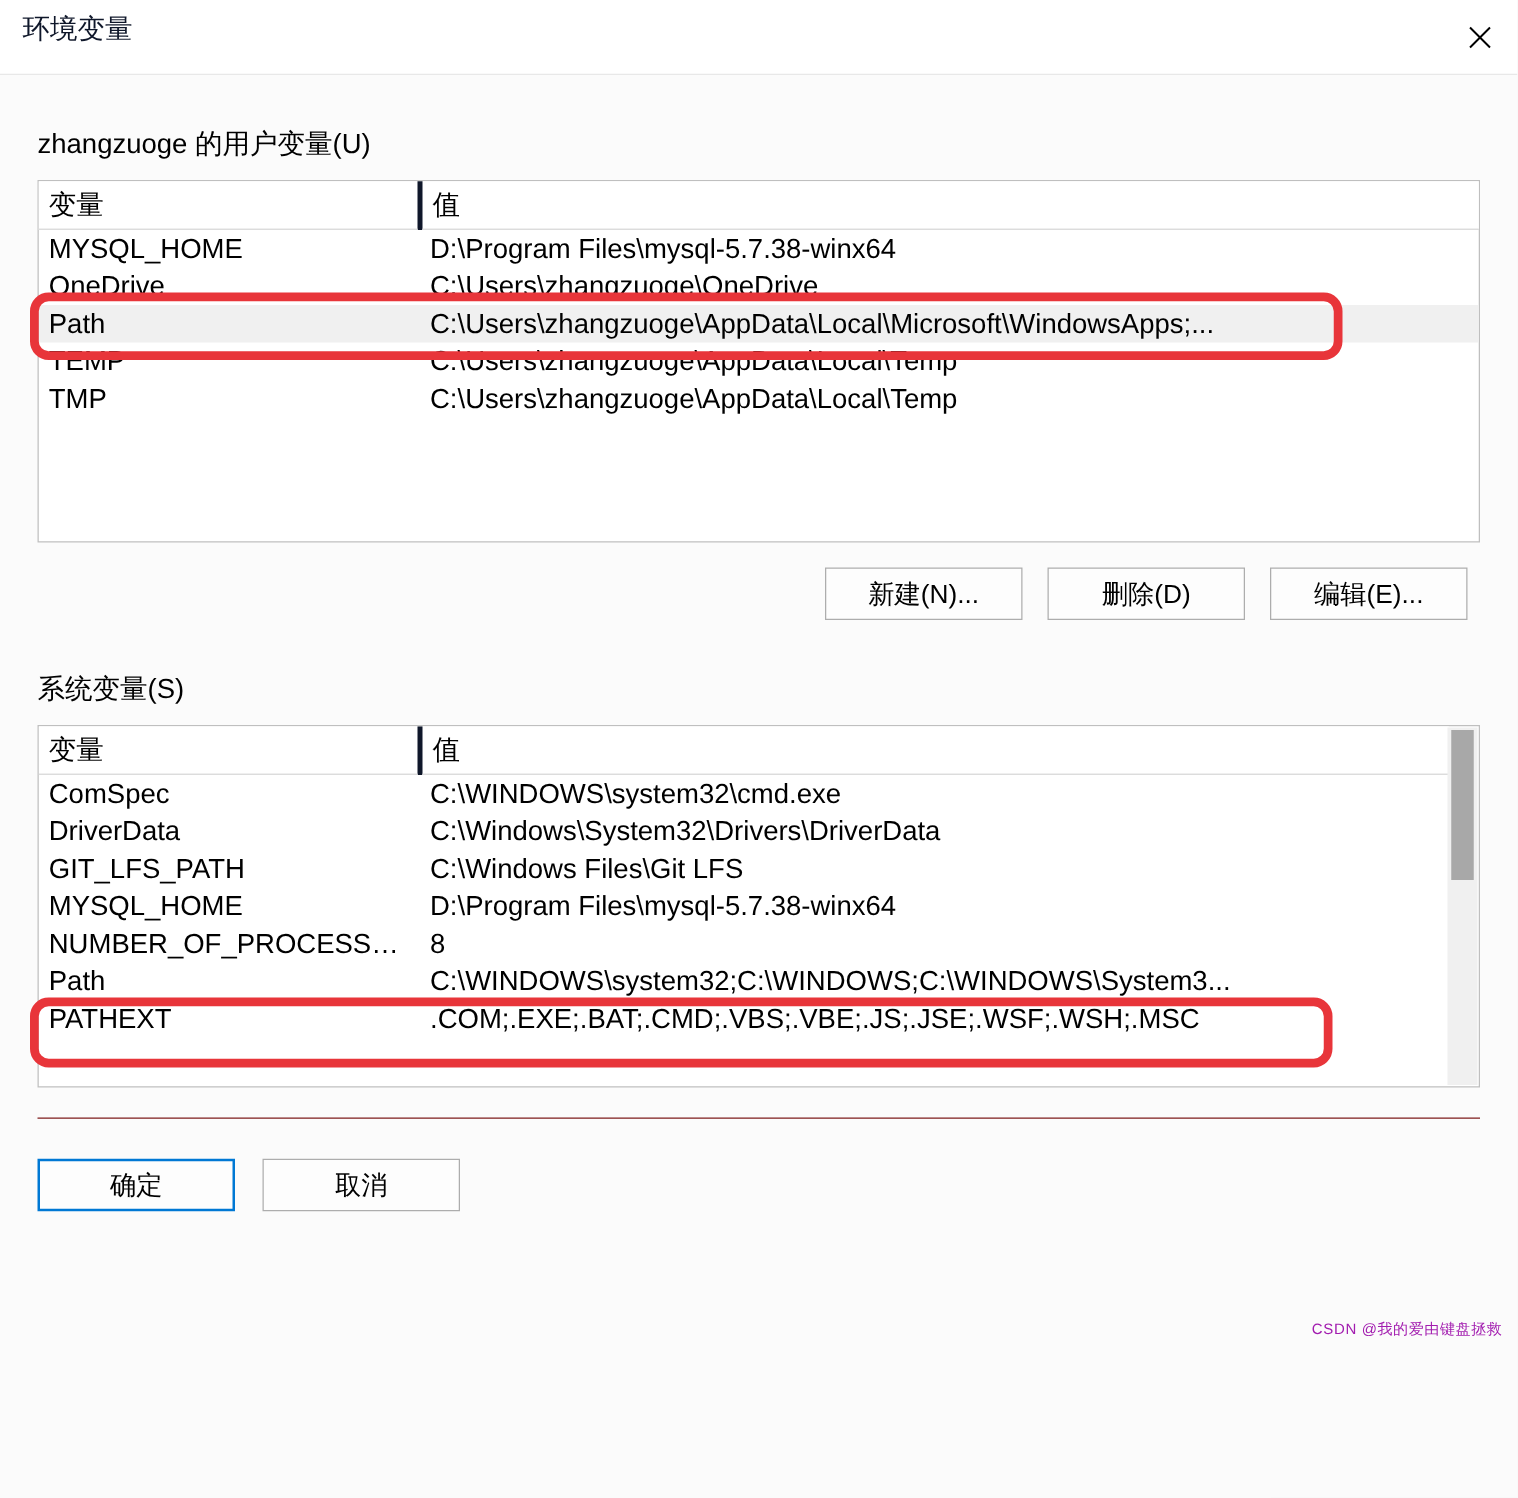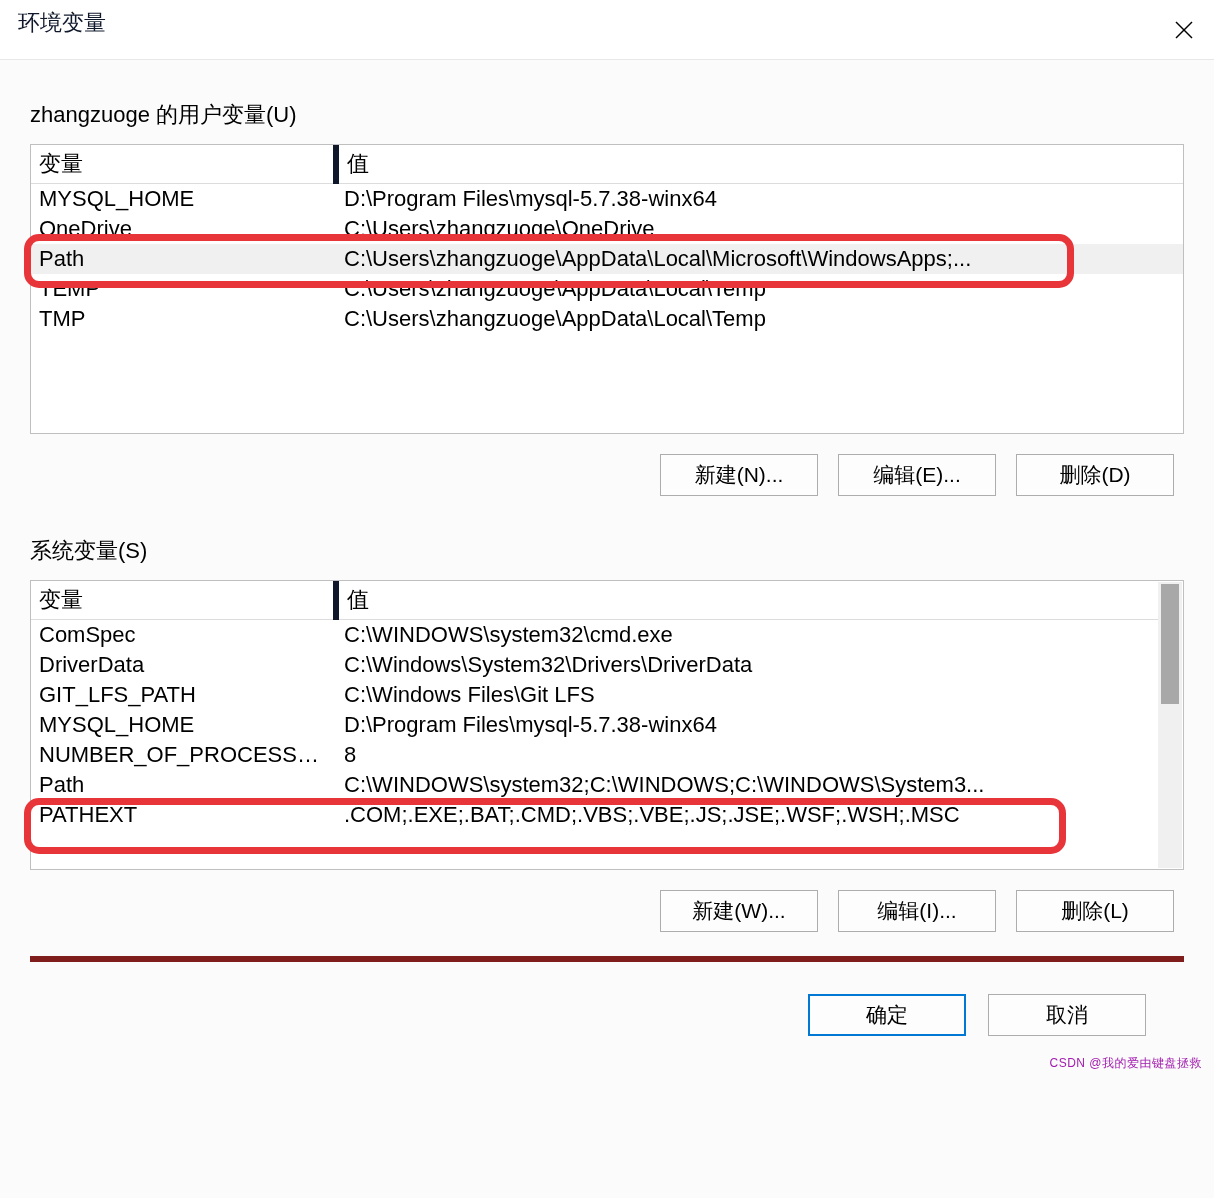--- a/index.html
+++ b/index.html
@@ -70,21 +70,21 @@
       width: 100%;
       border-collapse: collapse;
       table-layout: fixed;
     }
     .var-table th {
       text-align: left;
       font-weight: normal;
       font-size: 22px;
       padding: 4px 8px;
       border-bottom: 1px solid #dcdcdc;
-      border-right: 6px solid #0f172a;
+      border-right: 4px solid #0f172a;
       background: #fff;
     }
     .var-table th:last-child {
       border-right: none;
     }
     .col-var { width: 305px; }
     .col-val { }
     .var-table td {
       font-size: 22px;
       padding: 2px 8px;
@@ -133,24 +133,23 @@
       cursor: pointer;
       display: flex;
       align-items: center;
       justify-content: center;
     }
     .btn.primary {
       border: 2px solid #0078d4;
     }
     .bottom-bar {
       display: flex;
-      justify-content: flex-end;
       gap: 22px;
       padding: 32px 38px 24px 0;
-      border-top: 6px solid #7f1d1d;
+      border-top: 1px solid #7f1d1d;
       margin-top: 24px;
       background: #fbfbfb;
     }
     .highlight-box {
       position: absolute;
       border: 7px solid #e8353a;
       border-radius: 15px;
       pointer-events: none;
       z-index: 10;
     }
@@ -219,22 +218,22 @@
               <td>C:\Users\zhangzuoge\AppData\Local\Temp</td>
             </tr>
           </tbody>
         </table>
       </div>
       <div class="highlight-box" style="left:-6px; top:90px; width:1050px; height:54px;"></div>
     </div>
 
     <div class="btn-row">
       <button class="btn">新建(N)...</button>
+      <button class="btn">删除(D)</button>
       <button class="btn">编辑(E)...</button>
-      <button class="btn">删除(D)</button>
     </div>
 
     <div class="spacer"></div>
 
     <div class="section-label">系统变量(S)</div>
     <div class="sys-wrap">
       <div class="var-box sys-box">
         <div class="sys-box-inner">
           <table class="var-table" style="width:calc(100% - 24px);">
             <colgroup>
@@ -279,25 +278,20 @@
             </tbody>
           </table>
           <div class="scrollbar">
             <div class="scrollbar-thumb" style="top:2px;height:120px;"></div>
           </div>
         </div>
       </div>
       <div class="highlight-box" style="left:-6px; top:218px; width:1042px; height:56px;"></div>
     </div>
 
-    <div class="btn-row">
-      <button class="btn">新建(W)...</button>
-      <button class="btn">编辑(I)...</button>
-      <button class="btn">删除(L)</button>
-    </div>
 
     <div class="bottom-bar">
       <button class="btn primary">确定</button>
       <button class="btn">取消</button>
     </div>
 
   </div>
 </div>
 
 <div class="watermark">CSDN @我的爱由键盘拯救</div>

